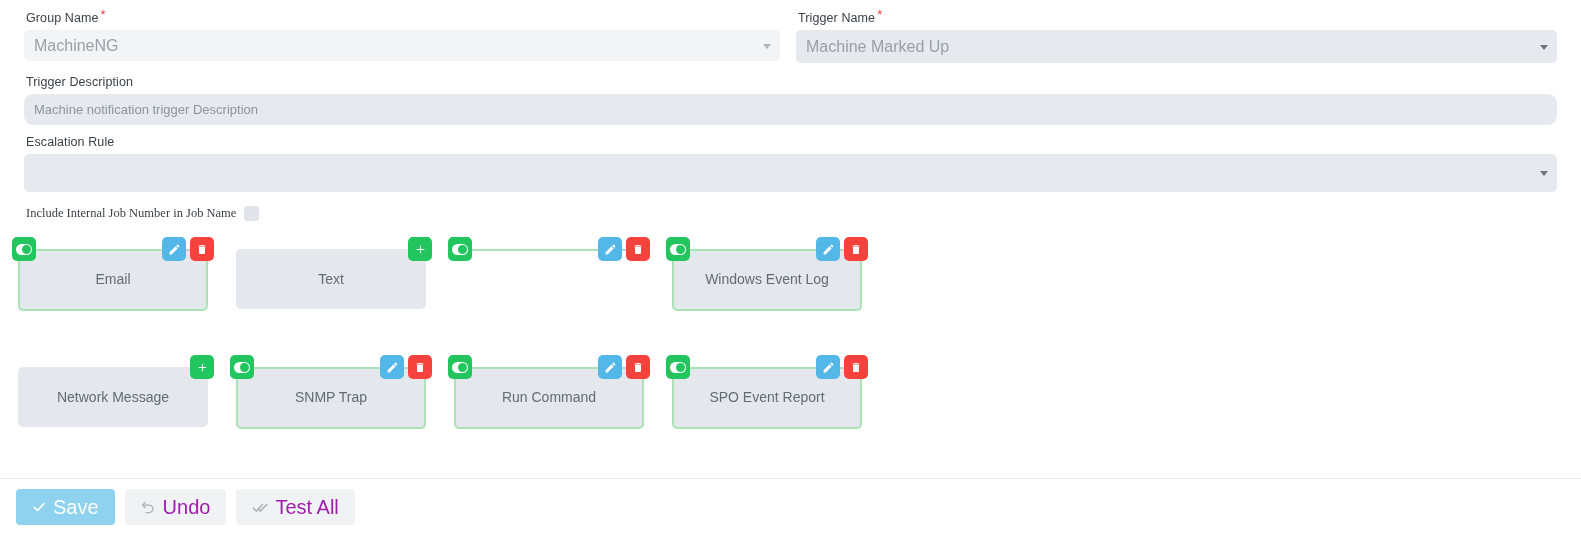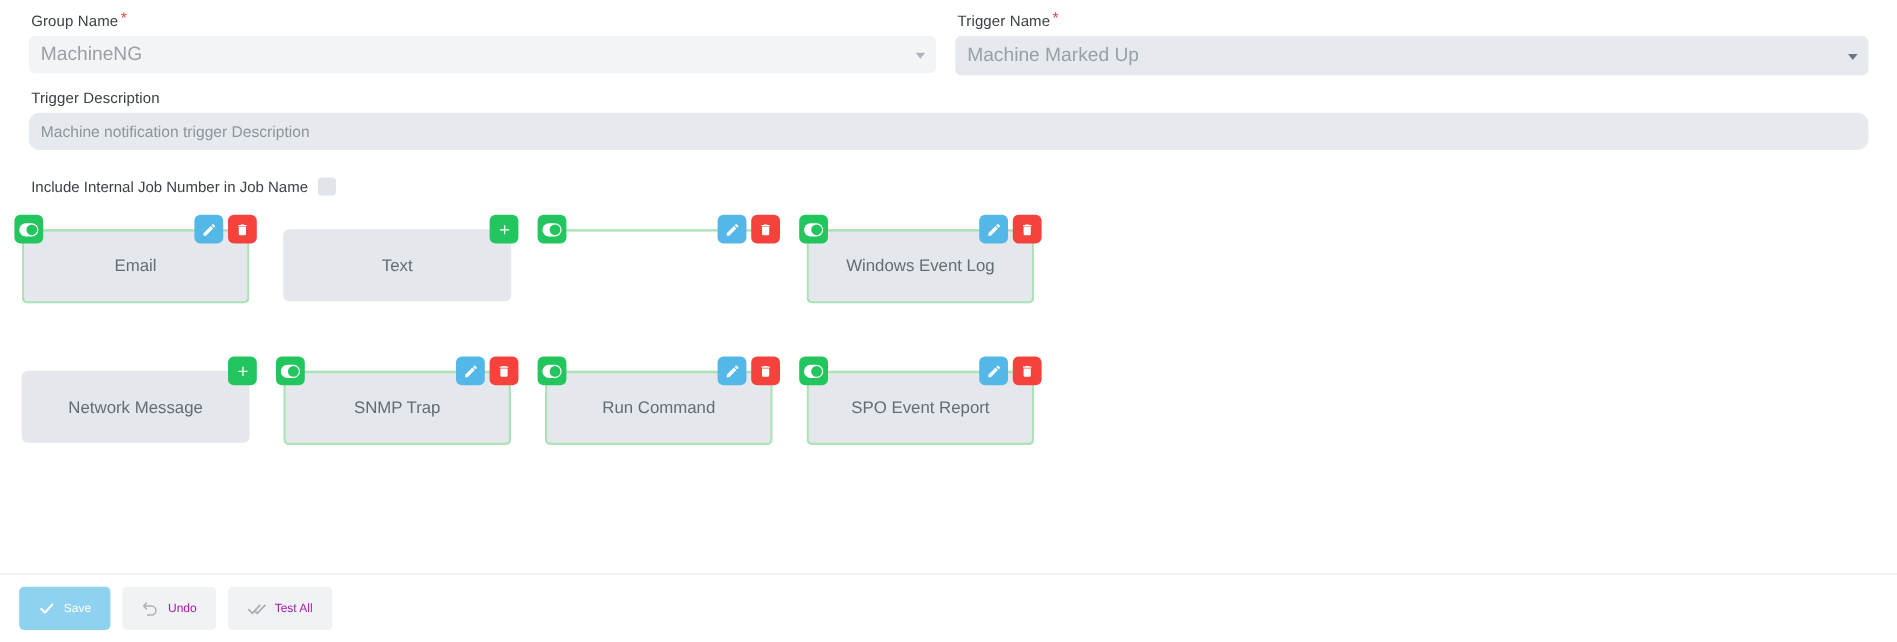--- a/index.html
+++ b/index.html
@@ -83,20 +83,21 @@
   }
 
   .spacer-10 { height: 11px; }
   .spacer-8  { height: 9px; }
 
   
   .check-line {
     display: flex;
     align-items: center;
     margin: 14px 0 0 2px;
+    font-family: Liberation Serif, serif;
   }
   .check-line .cl-label {
     font-size: 12.5px;
     color: #3b4149;
     margin-right: 8px;
   }
   .checkbox {
     width: 15px;
     height: 15px;
     background: #e1e4e9;
@@ -220,21 +221,21 @@
     padding-left: 6px;
   }
   .fbtn {
     height: 36px;
     min-width: 76px;
     border-radius: 4px;
     display: flex;
     align-items: center;
     justify-content: center;
     gap: 7px;
-    font-size: 10px;
+    font-size: 20px;
     margin-left: 10px;
     padding: 0 16px;
     box-sizing: border-box;
     cursor: pointer;
     user-select: none;
   }
   .fbtn.primary {
     background: #8ed2f0;
     color: #ffffff;
   }
@@ -277,20 +278,27 @@
 
   <div>
     <div class="field-label">Trigger Description</div>
     <div class="text-box">
       <span>Machine notification trigger Description</span>
     </div>
   </div>
 
   <div class="spacer-8"></div>
 
+  <div>
+    <div class="field-label">Escalation Rule</div>
+    <div class="select-box darker empty">
+      <span></span>
+      <span class="caret dark"></span>
+    </div>
+  </div>
 
   <div class="check-line">
     <span class="cl-label">Include Internal Job Number in Job Name</span>
     <span class="checkbox"></span>
   </div>
 
 </div>
 
 <div class="cards-wrap">
   <div class="card-row">

